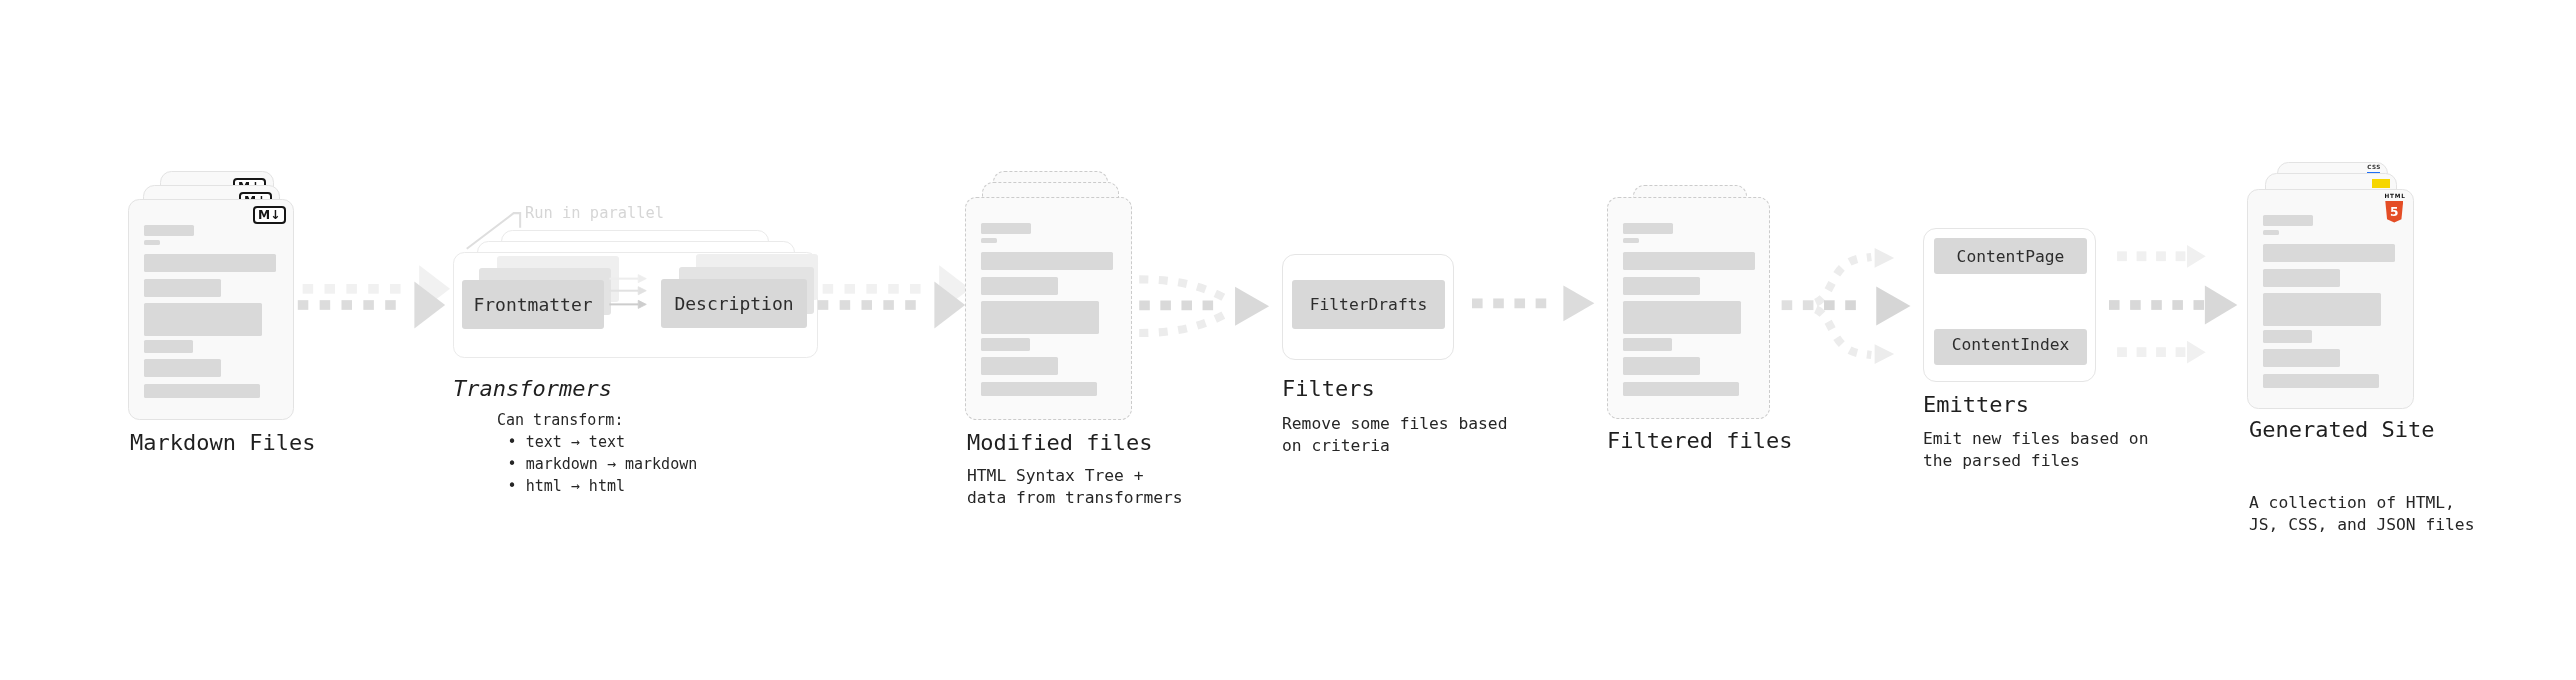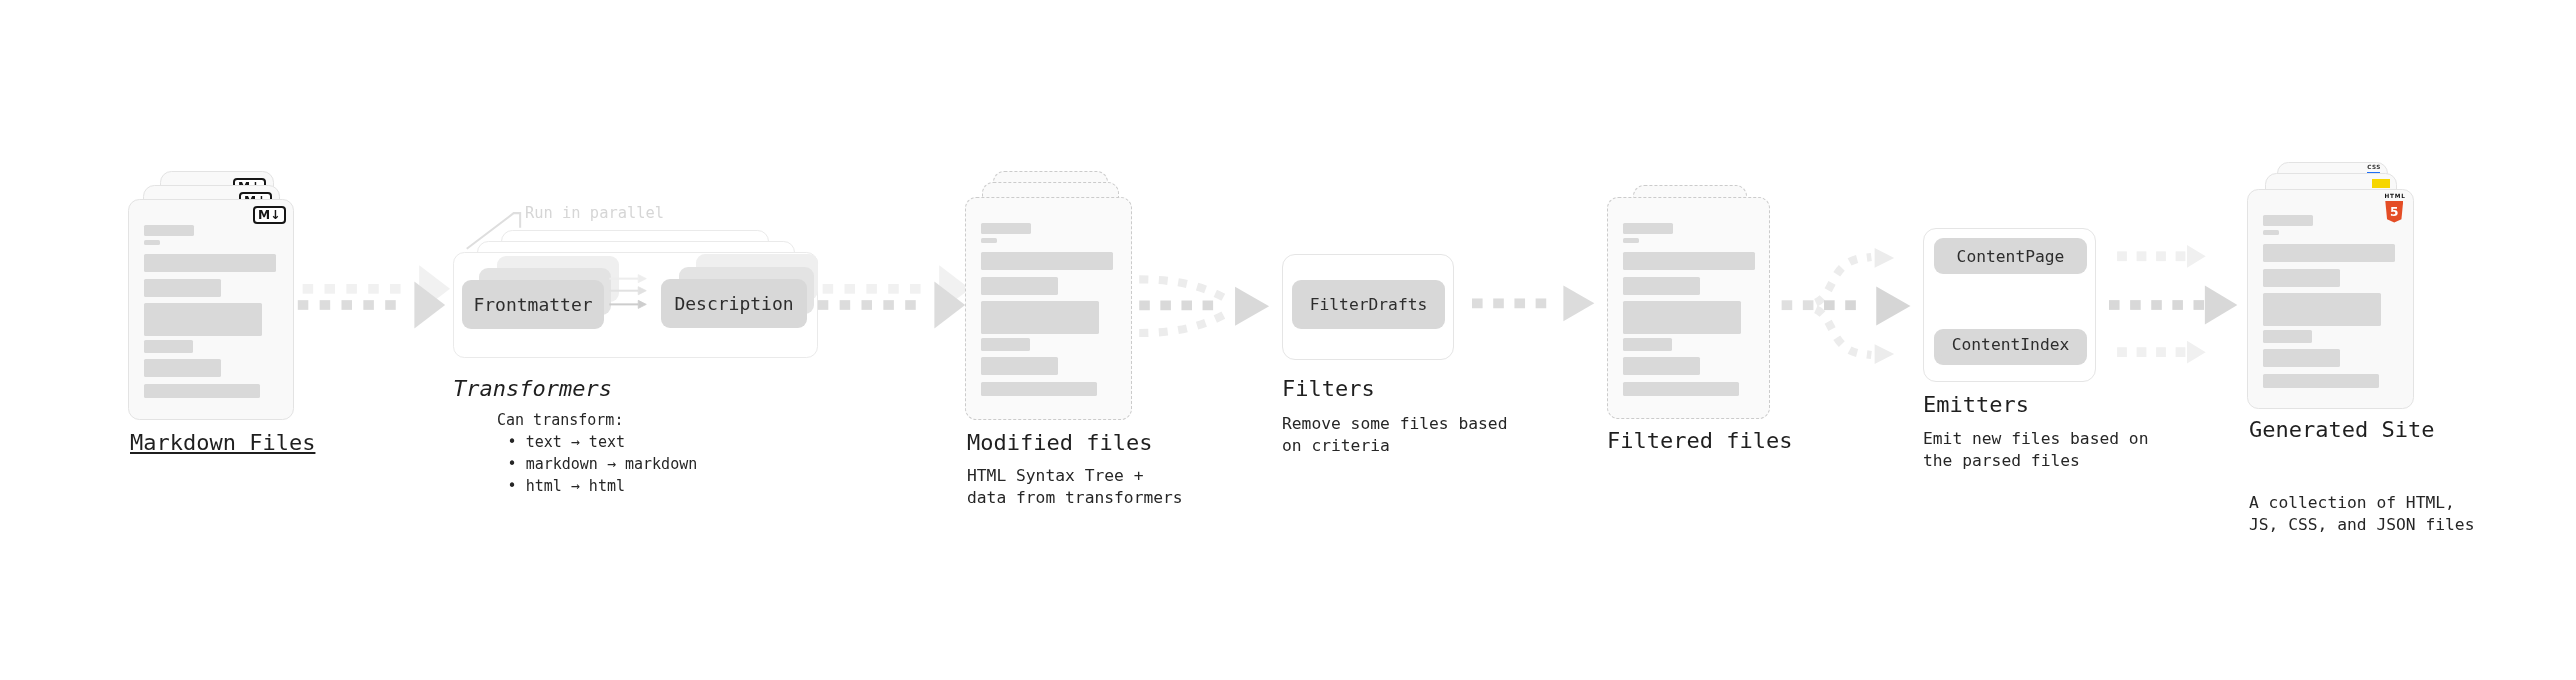--- a/index.html
+++ b/index.html
@@ -42,21 +42,21 @@
   .h5-word{font-size:5.7px;font-weight:bold;color:#111;letter-spacing:0.8px;line-height:5.7px;}
   .h5-shield{width:18px;height:22px;margin:0.8px auto 0;background:#e44d26;
     clip-path:polygon(0 0,100% 0,90% 85%,50% 100%,10% 85%);
     color:#fff;font-size:12.2px;font-weight:bold;display:flex;align-items:center;justify-content:center;}
 
   
   .panel{position:absolute;background:#ffffff;border:1.6px solid #e5e5e5;border-radius:13px;}
   .tc{position:absolute;background:#ffffff;border:1.6px solid #eaeaea;border-radius:11.4px;}
 
   
-  .btn{position:absolute;background:#d8d8d8;border-radius:9px;color:#2d2d2d;font-size:16.3px;
+  .btn{position:absolute;background:#d8d8d8;border-radius:3px;color:#2d2d2d;font-size:16.3px;
     display:flex;align-items:center;justify-content:center;white-space:nowrap;}
   .btn.lg{font-size:18px;}
   .ghost1{background:#e3e3e3;}
   .ghost2{background:#efefef;}
 
   
   .title{position:absolute;font-size:22px;color:#1f1f1f;white-space:nowrap;}
   .sub{position:absolute;font-size:16.3px;line-height:22px;color:#262626;white-space:nowrap;}
   .caption{position:absolute;font-size:15px;line-height:22px;color:#262626;white-space:nowrap;margin-left:44px;}
   .caption .indent{padding-left:10.6px;}
@@ -79,21 +79,21 @@
       <div class="bar b1"></div>
       <div class="bar b2"></div>
       <div class="bar b3"></div>
       <div class="bar b4"></div>
       <div class="bar b5"></div>
       <div class="bar b6"></div>
       <div class="bar b7"></div>
       <div class="bar b8"></div>
     </div>
   </div>
-  <div class="title" style="left:130px;top:430px;text-decoration:underline;">Markdown Files</div>
+  <div class="title" style="left:130px;top:430px;">Markdown Files</div>
 
   <svg class="abs" style="left:294px;top:254px;" width="163" height="102" viewBox="0 0 200 126">
     <g fill="#f1f1f1" transform="translate(6,-20)">
       <rect x="4" y="57" width="13" height="12"></rect>
         <rect x="31" y="57" width="13" height="12"></rect>
         <rect x="58" y="57" width="13" height="12"></rect>
         <rect x="85" y="57" width="13" height="12"></rect>
         <rect x="112" y="57" width="13" height="12"></rect>
       <polygon points="148,34 148,92 186,63"></polygon>
     </g>

